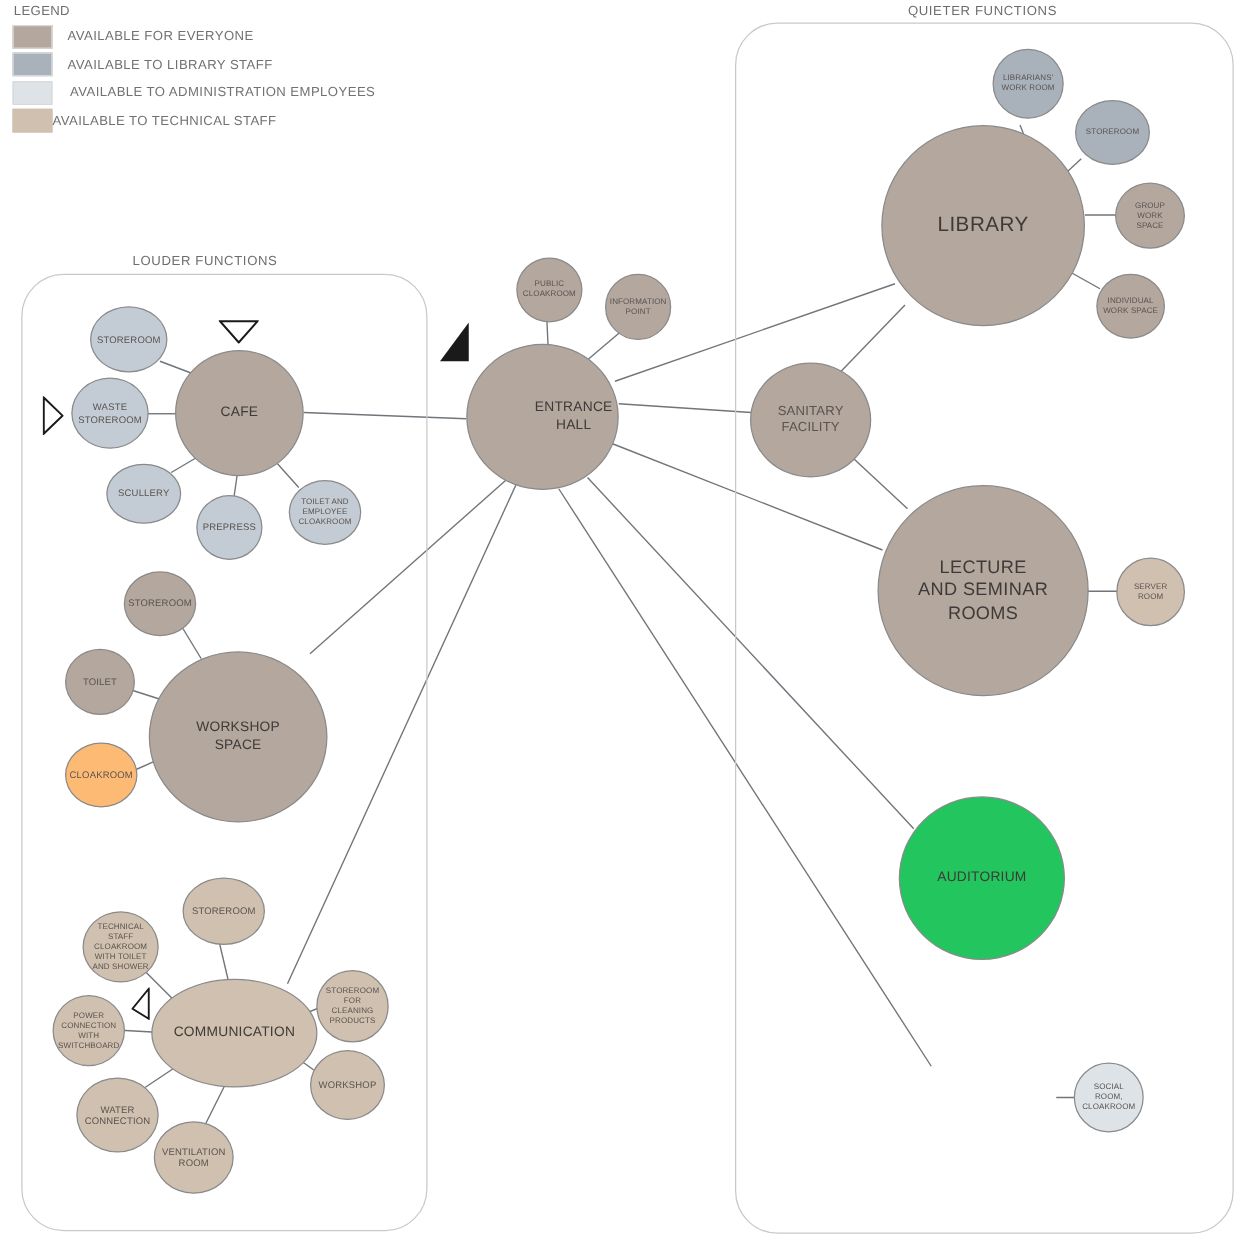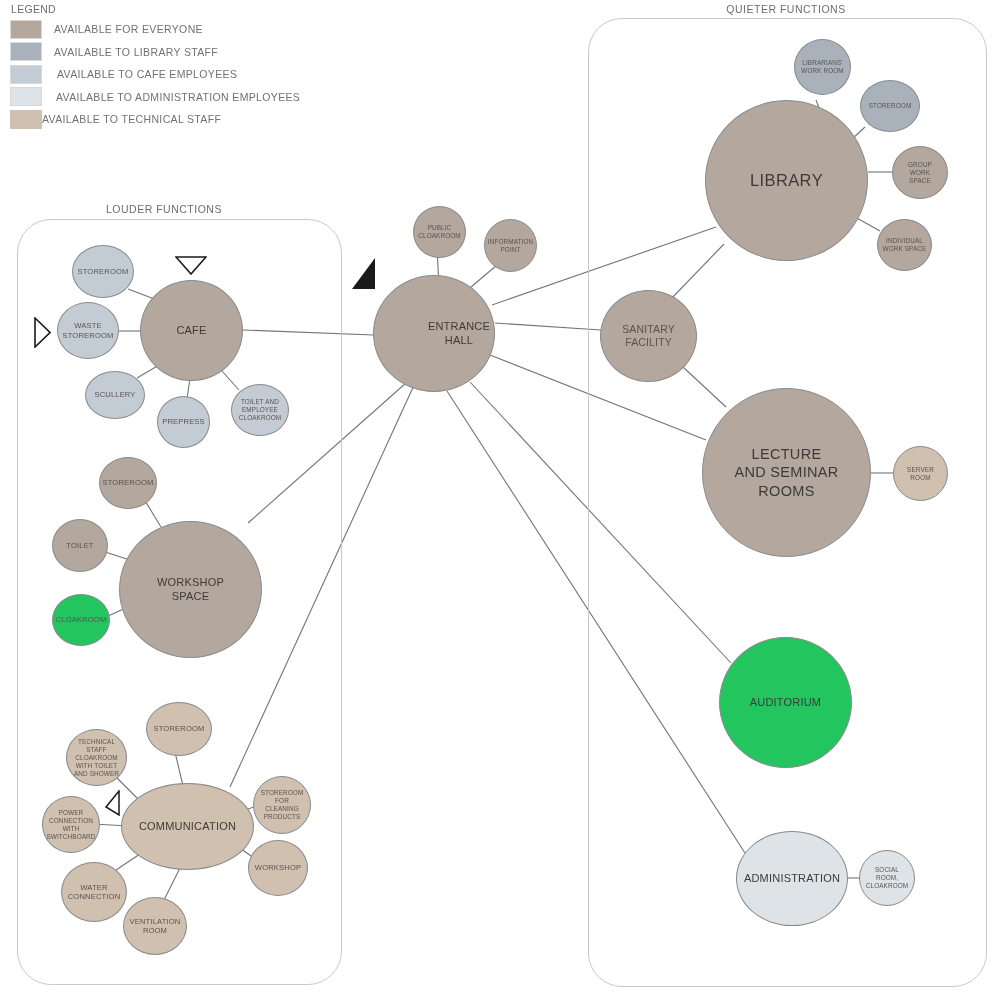--- a/index.html
+++ b/index.html
@@ -154,24 +154,20 @@
 
     <div class="legend-row">
       <div class="legend-swatch" style="background:#b3a79e"></div>
       <div class="legend-label">AVAILABLE FOR EVERYONE</div>
     </div>
     <div class="legend-row">
       <div class="legend-swatch" style="background:#a9b2bb"></div>
       <div class="legend-label">AVAILABLE TO LIBRARY STAFF</div>
     </div>
     <div class="legend-row">
-      <div class="legend-swatch" style="background:#c3ccd4"></div>
-      <div class="legend-label" style="margin-left:15px">AVAILABLE TO CAFE EMPLOYEES</div>
-    </div>
-    <div class="legend-row">
       <div class="legend-swatch" style="background:#dde3e6"></div>
       <div class="legend-label" style="margin-left:14px">AVAILABLE TO ADMINISTRATION EMPLOYEES</div>
     </div>
     <div class="legend-row">
       <div class="legend-swatch" style="background:#cfc0b0;border-color:#cfc0b0"></div>
       <div class="legend-label" style="margin-left:0">AVAILABLE TO TECHNICAL STAFF</div>
     </div>
   </div>
 
   <div class="group-frame" style="left:17px; top:219px; width:323px; height:764px;"></div>
@@ -221,21 +217,21 @@
   <div class="bubble b-mid" style="left:119px; top:521px; width:143px; height:137px; background:#b3a79e;">
     <span>WORKSHOP
 SPACE</span>
   </div>
   <div class="bubble b-small" style="left:99px; top:457px; width:58px; height:52px; background:#b3a79e;">
     <span>STOREROOM</span>
   </div>
   <div class="bubble b-small" style="left:52px; top:519px; width:56px; height:53px; background:#b3a79e;">
     <span>TOILET</span>
   </div>
-  <div class="bubble b-small" style="left:52px; top:594px; width:58px; height:52px; background:#22c55e;">
+  <div class="bubble b-small" style="left:52px; top:594px; width:58px; height:52px; background:#fdba74;">
     <span>CLOAKROOM</span>
   </div>
 
   <div class="bubble b-mid" style="left:121px; top:783px; width:133px; height:87px; background:#cfc0b0;">
     <span>COMMUNICATION</span>
   </div>
   <div class="bubble b-tiny" style="left:66px; top:729px; width:61px; height:57px; background:#cfc0b0;">
     <span>TECHNICAL
 STAFF
 CLOAKROOM
@@ -311,21 +307,18 @@
 ROOMS</span>
   </div>
   <div class="bubble b-tiny" style="left:893px; top:446px; width:55px; height:55px; background:#cfc0b0;">
     <span>SERVER
 ROOM</span>
   </div>
 
   <div class="bubble b-mid" style="left:719px; top:637px; width:133px; height:131px; background:#22c55e;">
     <span>AUDITORIUM</span>
   </div>
-  <div class="bubble b-mid" style="left:736px; top:831px; width:112px; height:95px; background:#dde3e6;">
-    <span>ADMINISTRATION</span>
-  </div>
   <div class="bubble b-tiny" style="left:859px; top:850px; width:56px; height:56px; background:#dde3e6;">
     <span>SOCIAL ROOM,
 CLOAKROOM</span>
   </div>
 
 </div>
 
 </body></html>

